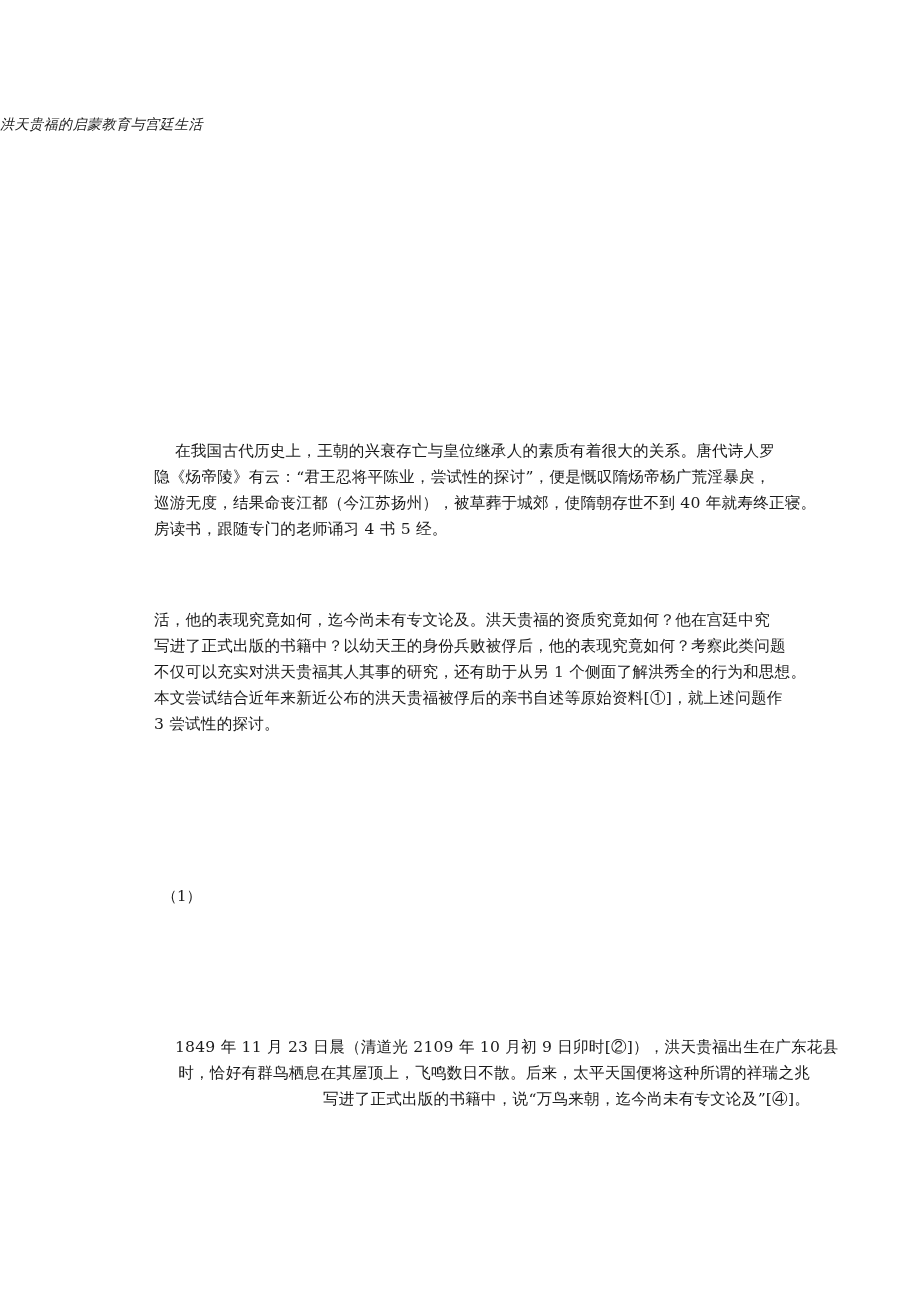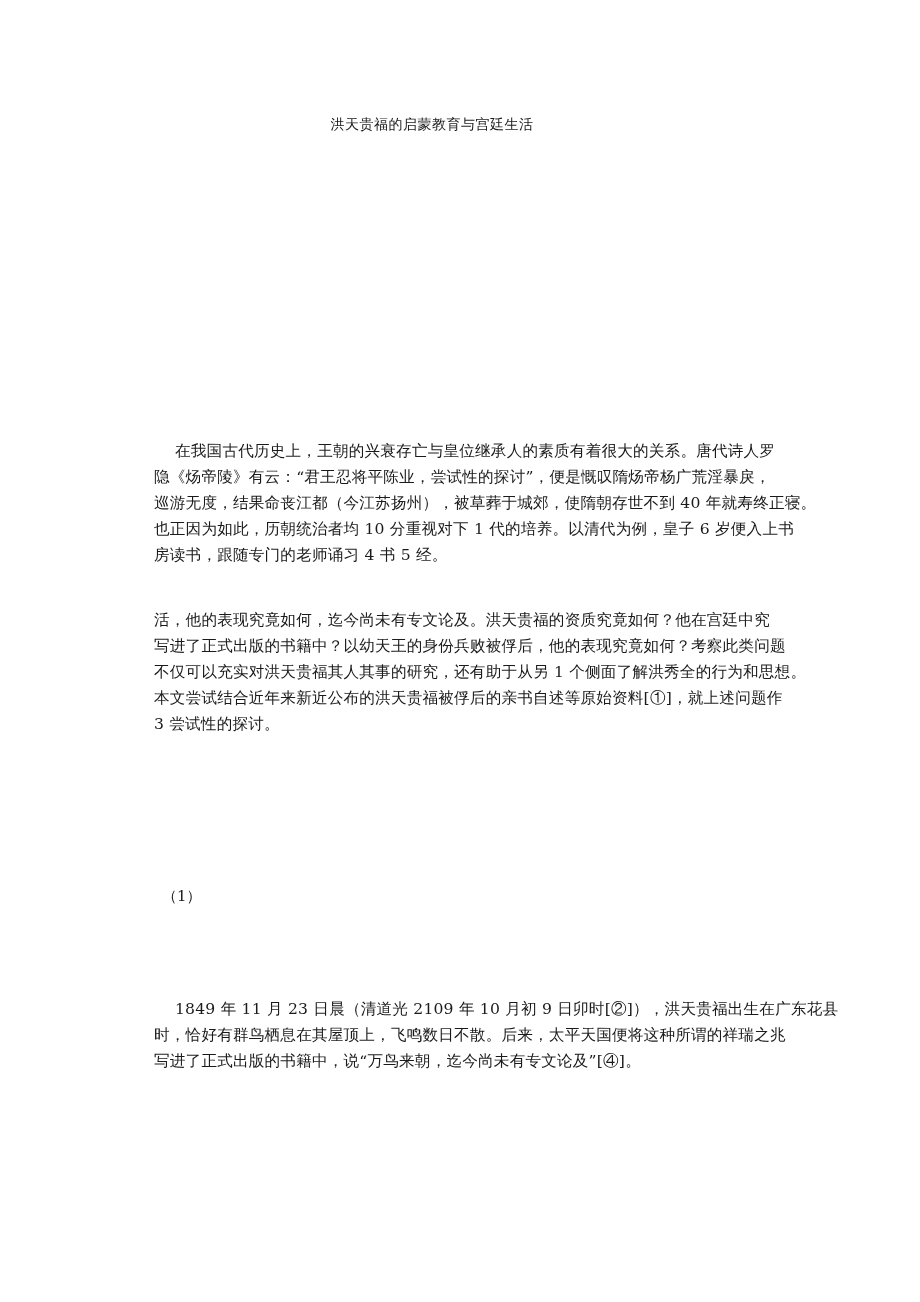--- a/index.html
+++ b/index.html
@@ -19,24 +19,24 @@
       position: absolute;
       left: 0; top: 0;
       width: 920px;
       height: 1302px;
     }
     .title {
       position: absolute;
       top: 114px;
       left: 0;
       width: 864px;
-      text-align: center;
       font-size: 14px;
       line-height: 20px;
       letter-spacing: 0.5px;
+      font-style: italic;
     }
     .para {
       position: absolute;
       left: 142px;
       width: 656px;
       font-size: 15.6px;
       line-height: 26px;
       text-align: left;
       margin: 12px;
       letter-spacing: 0.2px;
@@ -48,34 +48,33 @@
     .indent { padding-left: 21px; }
     .p1 { top: 426px; }
     .p2 { top: 595px; }
     .section {
       position: absolute;
       left: 162px;
       top: 884px;
       font-size: 15px;
       line-height: 24px;
     }
-    .p3 { top: 984px; }
+    .p3 { top: 1022px; text-align: right; }
   </style>
 </head>
 <body>
 
 <div class="page">
 
   <div class="title">洪天贵福的启蒙教育与宫廷生活</div>
 
   <p class="para p1">
     <span class="line indent">在我国古代历史上，王朝的兴衰存亡与皇位继承人的素质有着很大的关系。唐代诗人罗</span>
     <span class="line">隐《炀帝陵》有云：“君王忍将平陈业，尝试性的探讨”，便是慨叹隋炀帝杨广荒淫暴戾，</span>
     <span class="line">巡游无度，结果命丧江都（今江苏扬州），被草葬于城郊，使隋朝存世不到 40 年就寿终正寝。</span>
-    <span class="line">也正因为如此，历朝统治者均 10 分重视对下 1 代的培养。以清代为例，皇子 6 岁便入上书</span>
     <span class="line">房读书，跟随专门的老师诵习 4 书 5 经。</span>
   </p>
 
   <p class="para p2">
     <span class="line">活，他的表现究竟如何，迄今尚未有专文论及。洪天贵福的资质究竟如何？他在宫廷中究</span>
     <span class="line">写进了正式出版的书籍中？以幼天王的身份兵败被俘后，他的表现究竟如何？考察此类问题</span>
     <span class="line">不仅可以充实对洪天贵福其人其事的研究，还有助于从另 1 个侧面了解洪秀全的行为和思想。</span>
     <span class="line">本文尝试结合近年来新近公布的洪天贵福被俘后的亲书自述等原始资料[①]，就上述问题作</span>
     <span class="line">3 尝试性的探讨。</span>
   </p>

